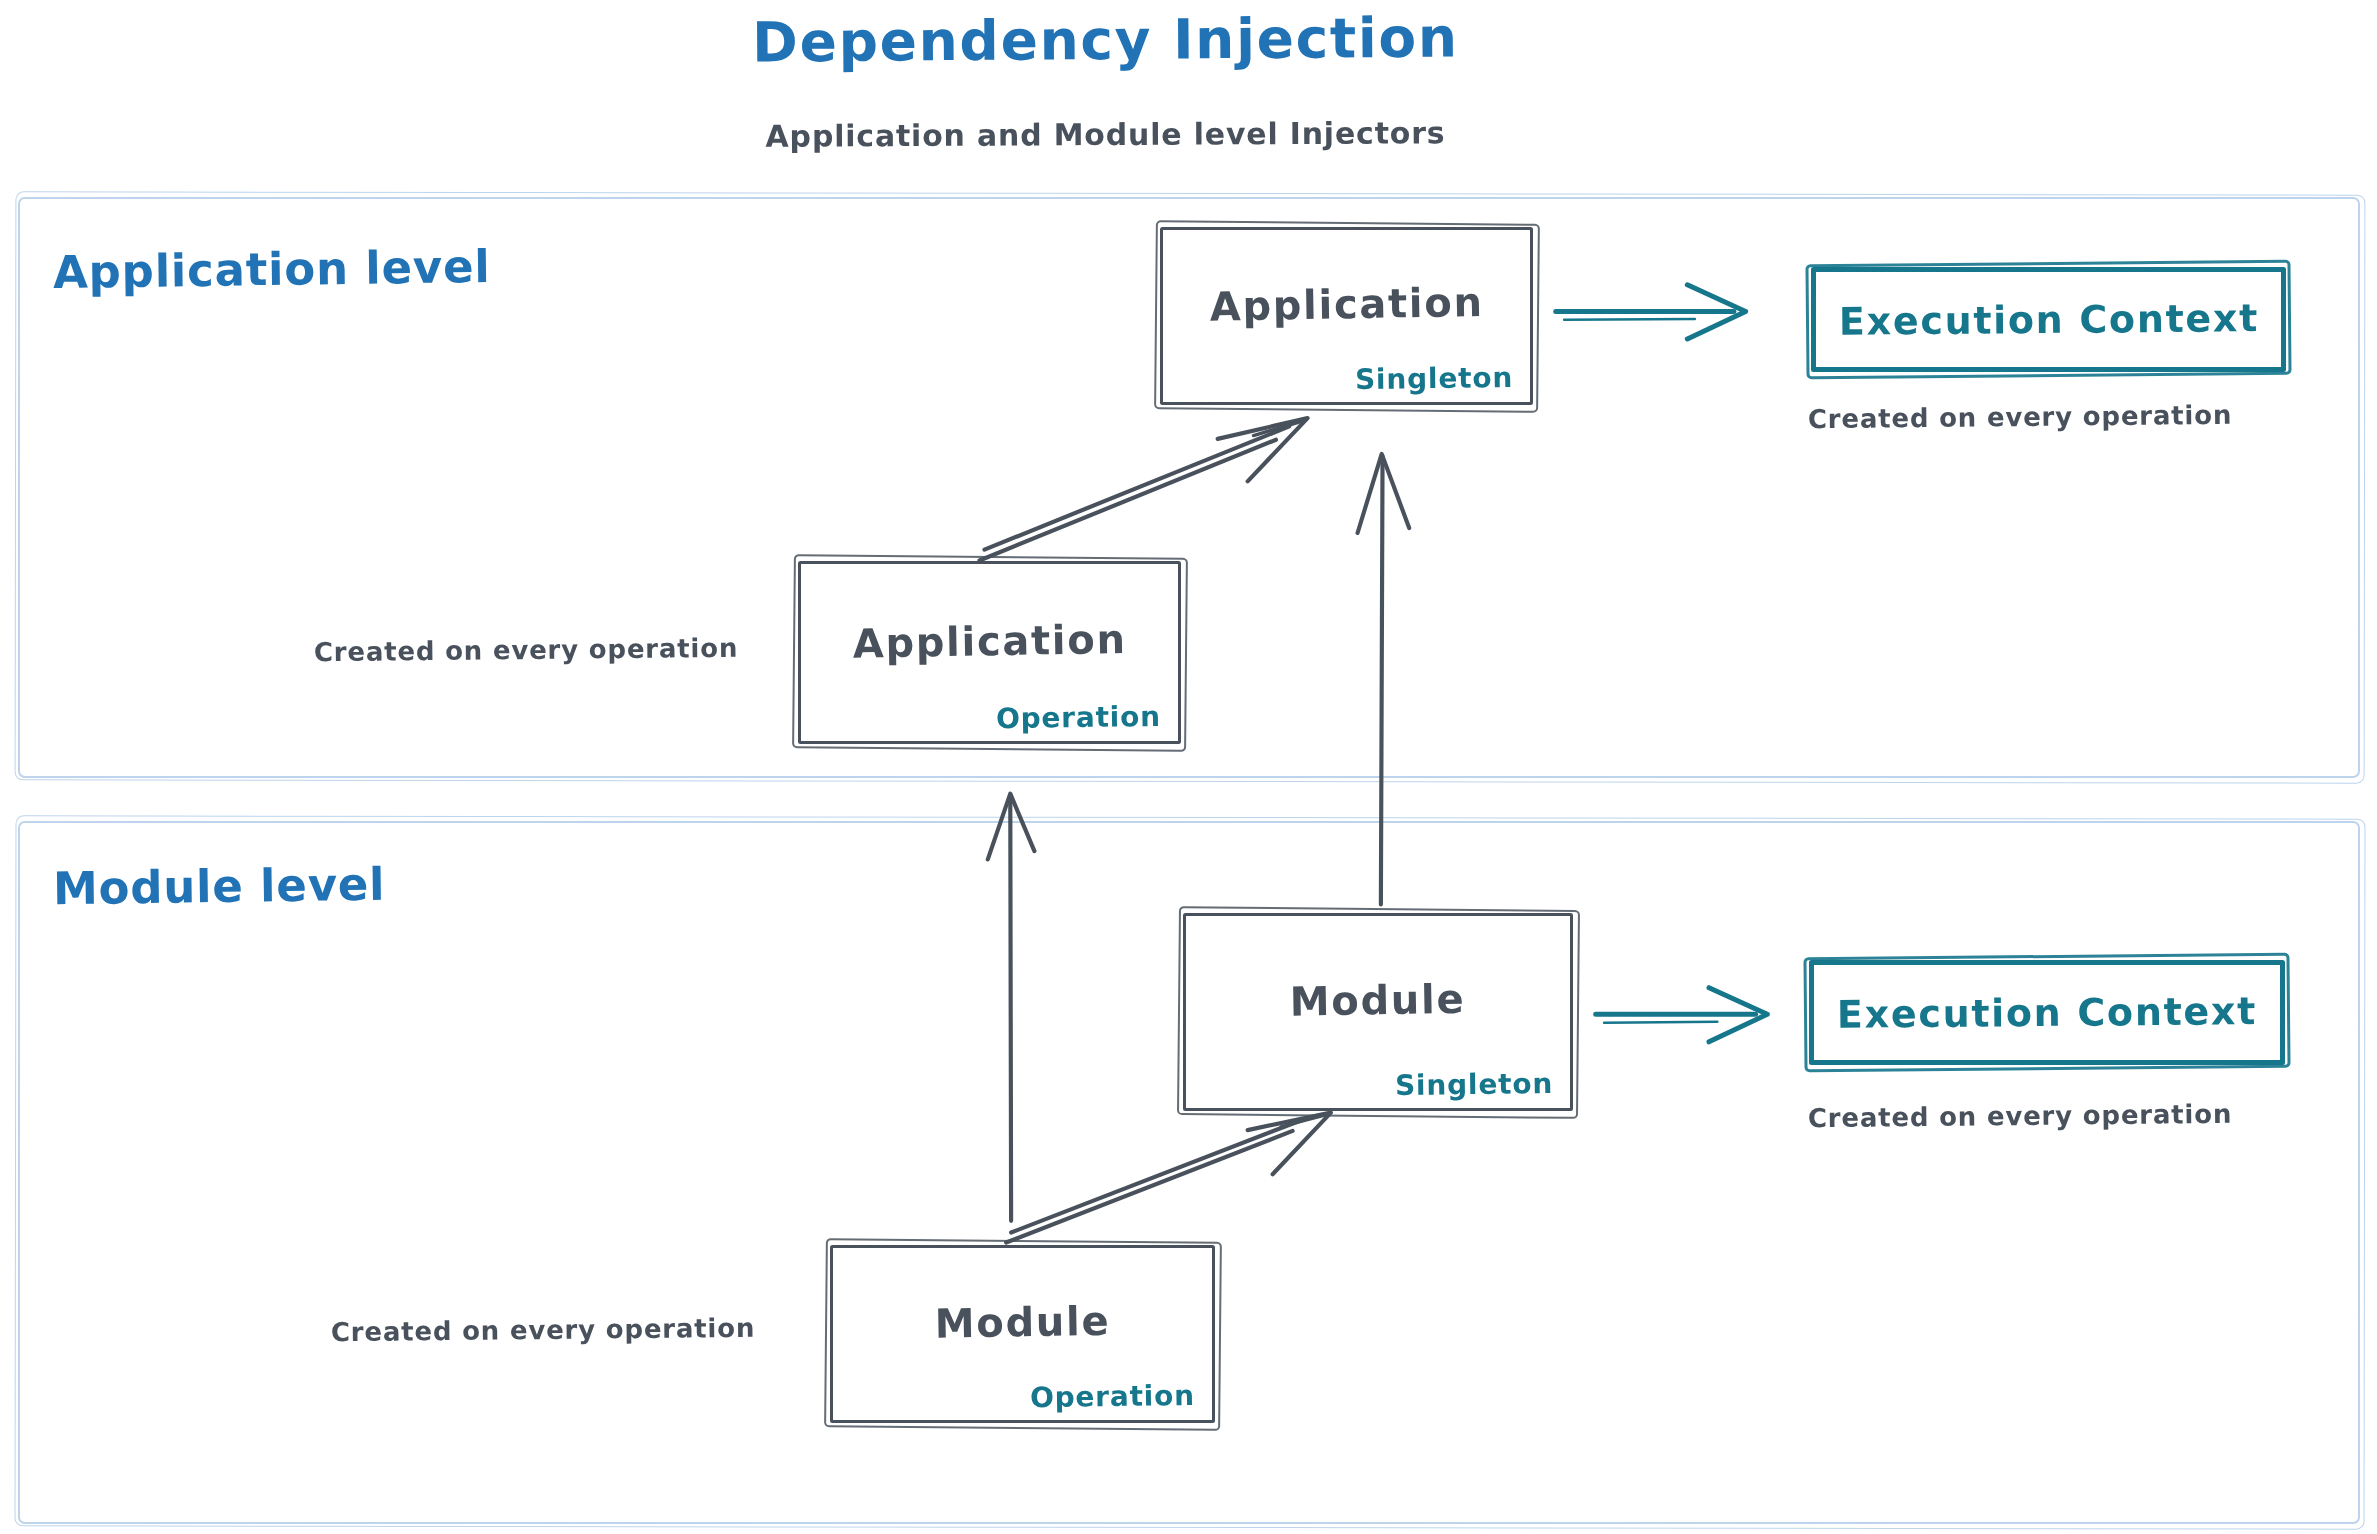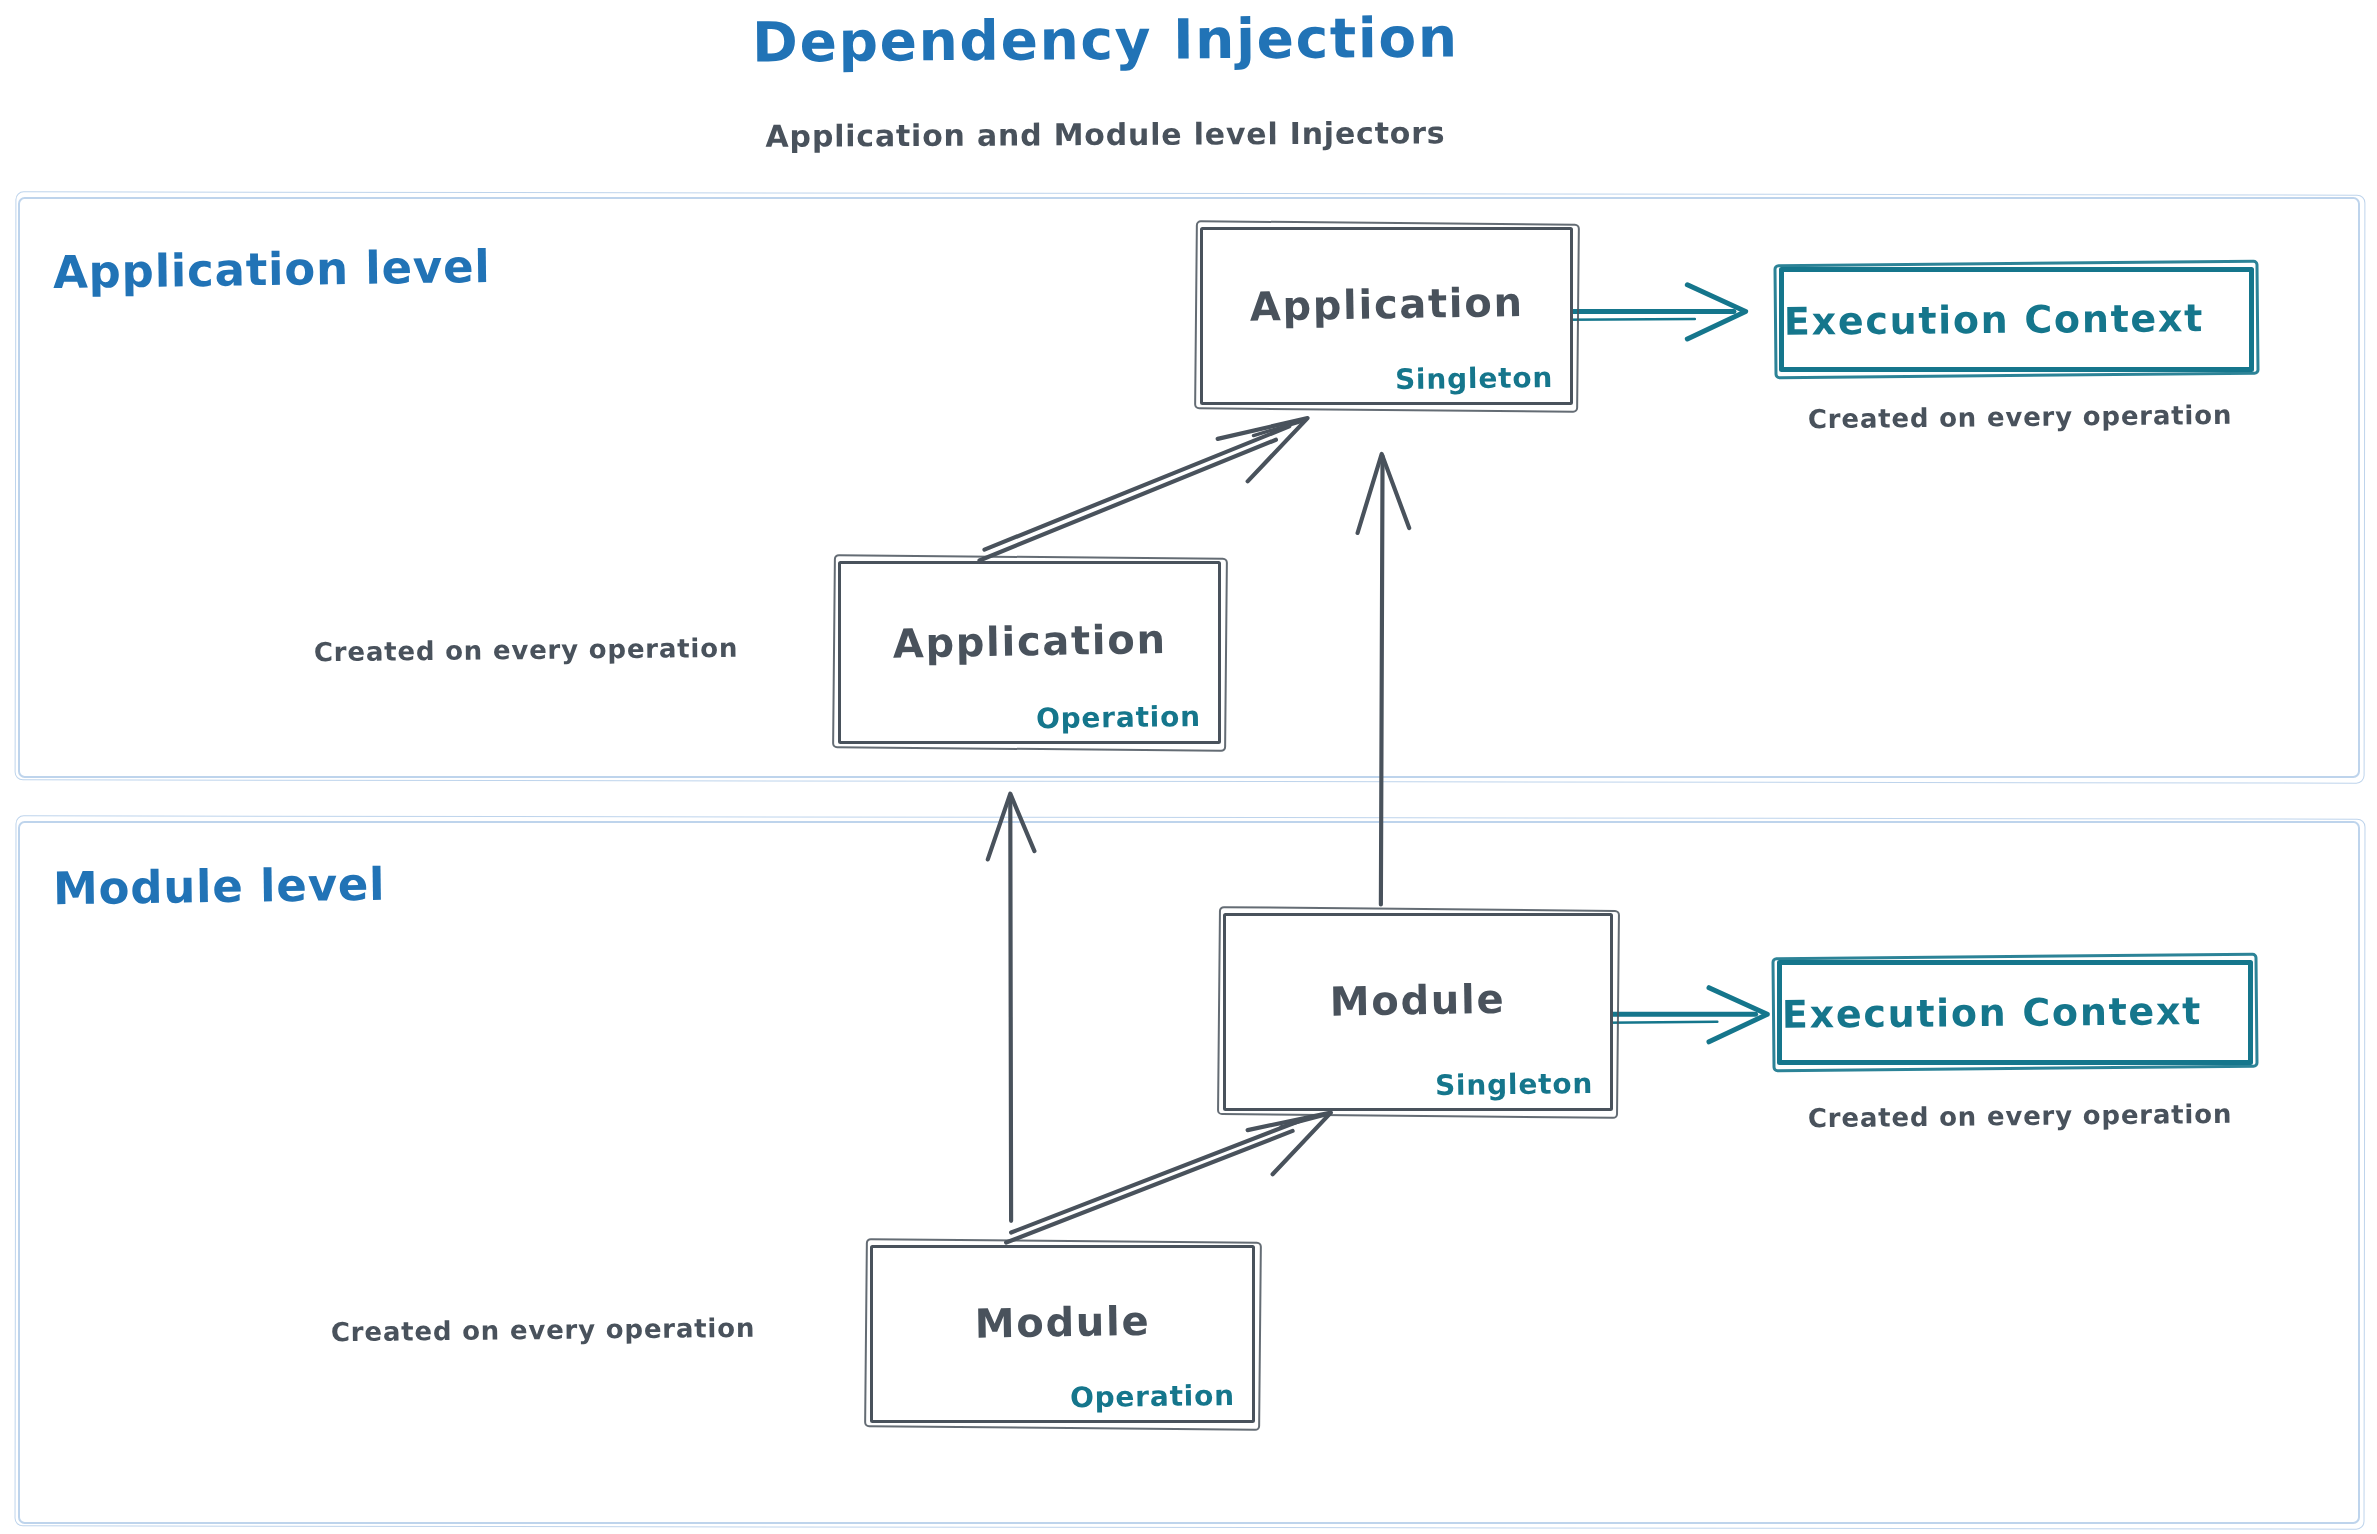--- a/index.html
+++ b/index.html
@@ -42,21 +42,21 @@
 
   .level-label{
     position:absolute;font-size:45px;font-weight:600;color:var(--blue);
     letter-spacing:0.8px;transform:rotate(-0.8deg);white-space:nowrap;
   }
   .label-app{left:53px;top:243px;}
   .label-module{left:53px;top:860px;}
 
   .node{
     position:absolute;border:3.3px solid var(--dark);border-radius:2.5px;
-    background:#fff;display:flex;align-items:center;justify-content:center;margin-left:40px;
+    background:#fff;display:flex;align-items:center;justify-content:center;
   }
   .node::before{
     content:"";position:absolute;inset:-8.3px;border:2.5px solid var(--dark);
     border-radius:5px;transform:rotate(0.55deg);pointer-events:none;opacity:.85;
   }
   .node-title{
     font-size:40px;font-weight:600;color:var(--dark);letter-spacing:1.7px;
     transform:rotate(-1deg) translateY(-11.7px);white-space:nowrap;
   }
   .node-scope{
@@ -64,21 +64,21 @@
     color:var(--teal);letter-spacing:0.8px;transform:rotate(-0.8deg);white-space:nowrap;
   }
 
   .node-app-singleton{left:1160px;top:227px;width:373px;height:178px;}
   .node-app-operation{left:798px;top:561px;width:383px;height:183px;}
   .node-module-singleton{left:1183px;top:913px;width:390px;height:198px;}
   .node-module-operation{left:830px;top:1245px;width:385px;height:178px;}
 
   .ec-node{
     position:absolute;border:5px solid var(--teal);border-radius:2.5px;
-    background:#fff;display:flex;align-items:center;
+    background:#fff;display:flex;align-items:center;justify-content:center;margin-left:32px;
   }
   .ec-node::before{
     content:"";position:absolute;inset:-10px;border:3.3px solid var(--teal);
     border-radius:5px;transform:rotate(-0.55deg);pointer-events:none;opacity:.9;
   }
   .ec-title{
     font-size:38px;font-weight:600;color:var(--teal);letter-spacing:1.7px;
     transform:rotate(-0.5deg);white-space:nowrap;
   }
   .ec-app{left:1779px;top:267px;width:475px;height:105px;}

